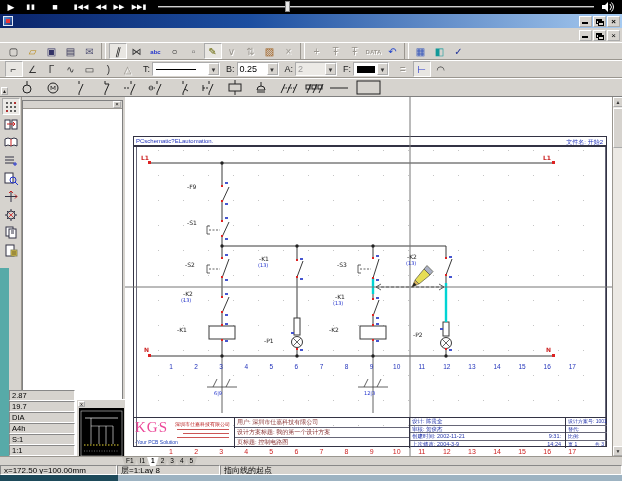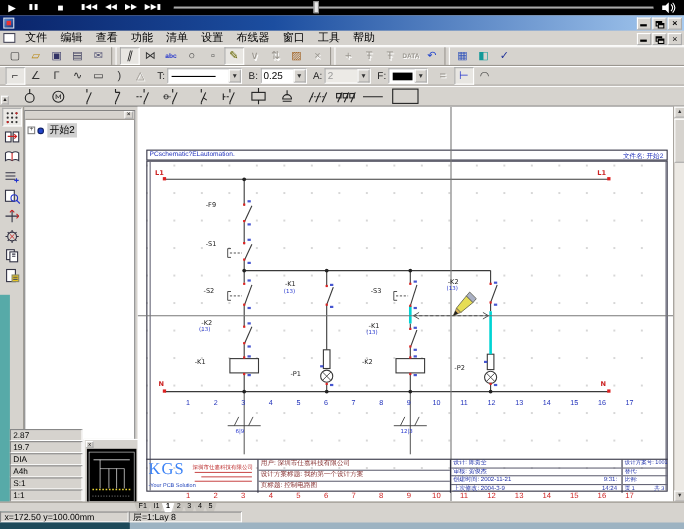--- a/index.html
+++ b/index.html
@@ -99,21 +99,21 @@
   .lbl.ref { color:#2233cc; font-size:5px; }
   .lbl.rail { color:#cc2222; font-weight:bold; }
   .colnum { position:absolute; font-size:6.5px; color:#2233bb; width:14px; text-align:center; }
   .rulnum { position:absolute; font-size:7px; color:#cc2222; width:14px; text-align:center; }
 
   
   .tblock { position:absolute; left:8px; top:320px; width:474px; height:30px; border-top:1px solid #334; font-size:6px; }
   .tb-cell { position:absolute; border-right:1px solid #334; height:30px; }
   .tb-row { position:absolute; left:0; width:100%; border-bottom:1px solid #667; color:#883333; padding-left:2px; white-space:nowrap; overflow:hidden; }
   .tb-row.blue { color:#2233aa; }
-  .kgs { position:absolute; left:2px; top:1px; font-family:"Liberation Serif",serif; font-size:15px; color:#3b82f6; letter-spacing:1px; }
+  .kgs { position:absolute; left:2px; top:1px; font-family:"Liberation Serif",serif; font-size:15px; color:#ec4899; letter-spacing:1px; }
   .kgs-sub { position:absolute; left:2px; top:21px; font-size:5px; color:#2244bb; white-space:nowrap; }
   .kgs-co { position:absolute; left:42px; top:3px; font-size:5px; color:#bb2222; white-space:nowrap; }
   .red-line { position:absolute; height:1px; background:#cc5555; }
 
   
   .vscroll { left:612px; top:97px; width:10px; height:359px; background:#ece9e4; border-left:1px solid #9a968f; }
   .sbtn { width:10px; height:10px; background:#d6d3ce; border:1px outset #fff; font-size:5px; line-height:8px; text-align:center; color:#333; }
   .sthumb { position:absolute; left:0; top:11px; width:10px; height:40px; background:#d6d3ce; border:1px outset #fff; }
 
   
@@ -159,35 +159,20 @@
           <span class="minbar"></span>
         </span>
       <span class="wbtn">
           <span class="rest1"></span>
           <span class="rest2"></span>
         </span>
       <span class="wbtn">×</span>
     </span>
   </div>
 
-  <div class="abs menu-bar">
-    <span class="mdi-doc"></span>
-    <span id="menus" style="display:flex;">
-        <span class="menu-item">文件</span>
-        <span class="menu-item">编辑</span>
-        <span class="menu-item">查看</span>
-        <span class="menu-item">功能</span>
-        <span class="menu-item">清单</span>
-        <span class="menu-item">设置</span>
-        <span class="menu-item">布线器</span>
-        <span class="menu-item">窗口</span>
-        <span class="menu-item">工具</span>
-        <span class="menu-item">帮助</span>
-      </span>
-  </div>
   <span class="menu-winbtns">
     <span class="wbtn">
         <span class="minbar"></span>
       </span>
     <span class="wbtn">
         <span class="rest1"></span>
         <span class="rest2"></span>
       </span>
     <span class="wbtn">×</span>
   </span>
@@ -456,25 +441,20 @@
           <line x1="9" y1="11" x2="13" y2="11" stroke="#555"></line>
         </svg>
       </div>
   </div>
   <div class="abs teal-strip"></div>
 
   <div class="abs tree-panel">
     <div class="tree-head">
       <span class="tree-close">×</span>
     </div>
-    <div class="tree-item">
-      <span class="expander">+</span>
-      <span class="node-dot"></span>
-      <span class="tree-label">开始2</span>
-    </div>
   </div>
 
   <div class="abs cells" id="statusCells">
       <div class="cell">2.87</div>
       <div class="cell">19.7</div>
       <div class="cell">DIA</div>
       <div class="cell">A4h</div>
       <div class="cell">S:1</div>
       <div class="cell">1:1</div>
       <div class="cell">16:56:</div>
@@ -777,18 +757,19 @@
         <span class="tab">2</span>
         <span class="tab">3</span>
         <span class="tab">4</span>
         <span class="tab">5</span>
       </div>
   </div>
 
   <div class="abs status-row">
     <span class="st-cell" style="width:117px;">x=172.50 y=100.00mm</span>
     <span class="st-cell" style="width:103px;">层=1:Lay 8</span>
+    <span class="st-cell" style="width:402px;">指向线的起点</span>
   </div>
   <div class="abs bottom-strip">
       <span class="dark"></span>
     </div>
 
 </div>
 
 </body></html>

